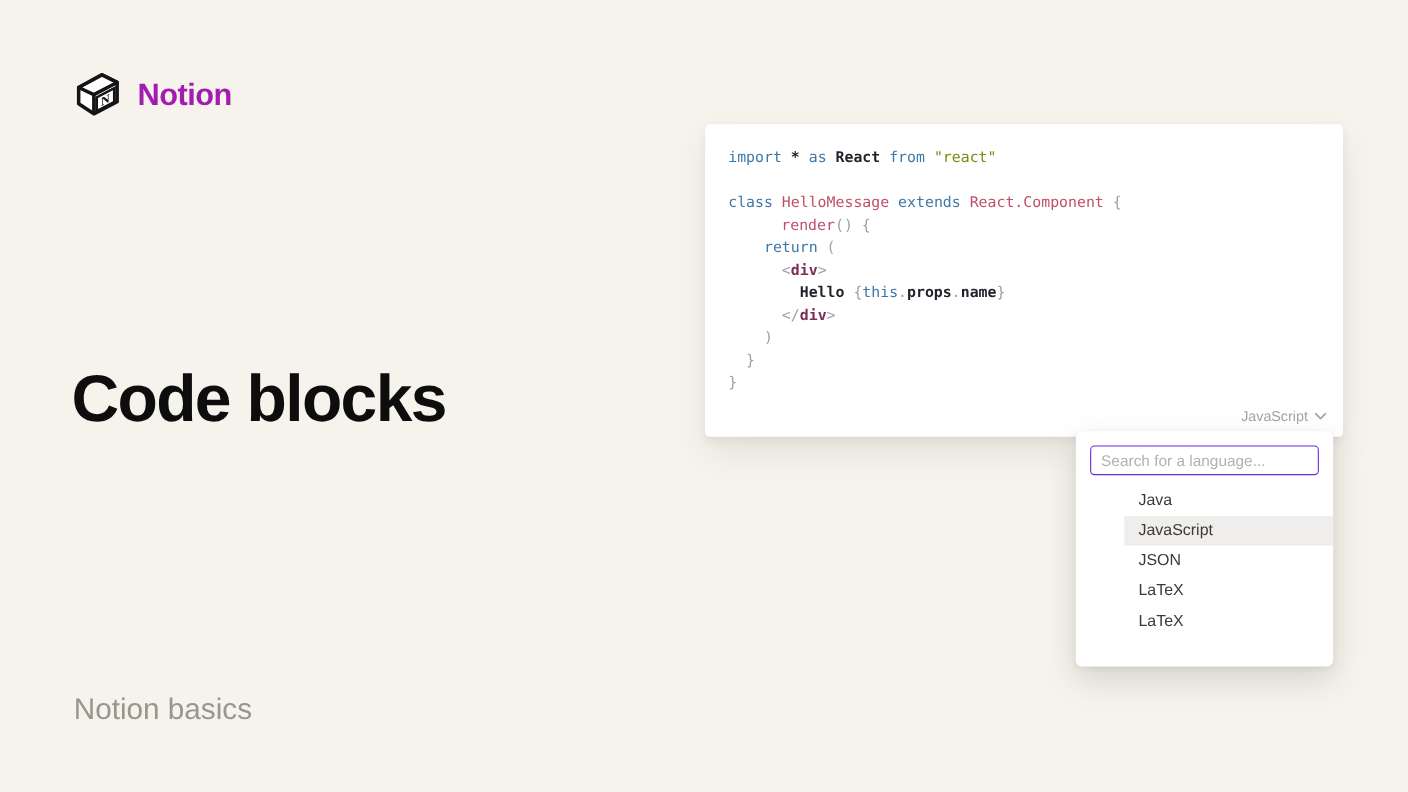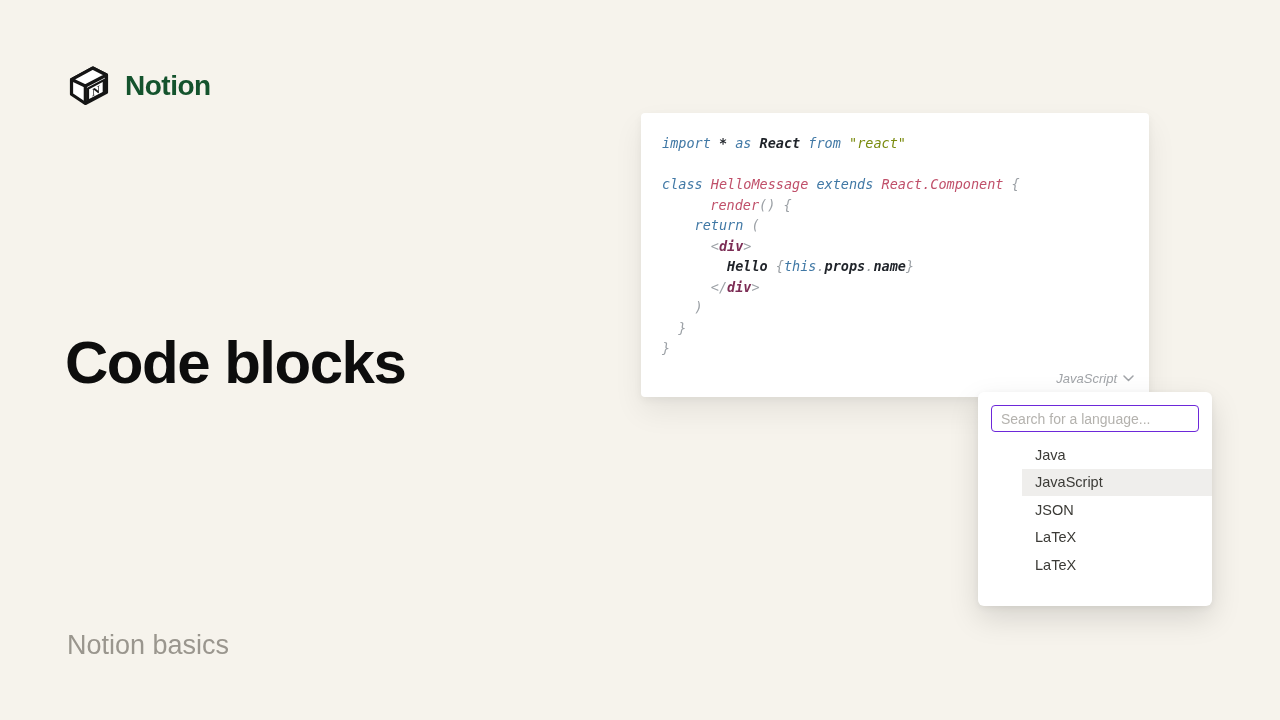--- a/index.html
+++ b/index.html
@@ -6,38 +6,37 @@
   html,body { width:1280px; height:720px; }
   body {
     position:relative;
     overflow:hidden;
     background:#F6F3EC;
     font-family:"Liberation Sans", sans-serif;
   }
 
   
   .logo { position:absolute; left:66px; top:62px; display:flex; align-items:center; gap:13px; }
-  .brand-name { font-size:28px; font-weight:700; color:#14532d; letter-spacing:-0.5px; }
+  .brand-name { font-size:28px; font-weight:700; color:#a21caf; letter-spacing:-0.5px; }
 
   
   .page-title {
     position:absolute; left:65px; top:328px;
     font-size:60px; font-weight:700; color:#0D0D0D; letter-spacing:-1.5px;
   }
   .page-subtitle {
     position:absolute; left:67px; top:630px;
     font-size:27px; font-weight:400; color:#9A968E;
   }
 
   
   .code-card {
-    position:absolute; left:641px; top:113px; width:508px; height:284px;
+    position:absolute; left:641px; top:113px; width:580px; height:284px;
     background:#FFFFFF; border-radius:4px;
     box-shadow:0 14px 30px rgba(0,0,0,0.07), 0 3px 8px rgba(0,0,0,0.05);
-    font-style:italic;
   }
   .code-content {
     position:absolute; left:21px; top:20px; right:12px;
     font-family:"DejaVu Sans Mono", monospace;
     font-size:13.5px; line-height:20.5px;
     white-space:pre; color:var(--plain);
   }
   .code-line { min-height:20.5px; }
   .tok-keyword     { color:var(--keyword); }
   .tok-plain       { color:var(--plain); font-weight:bold; }

